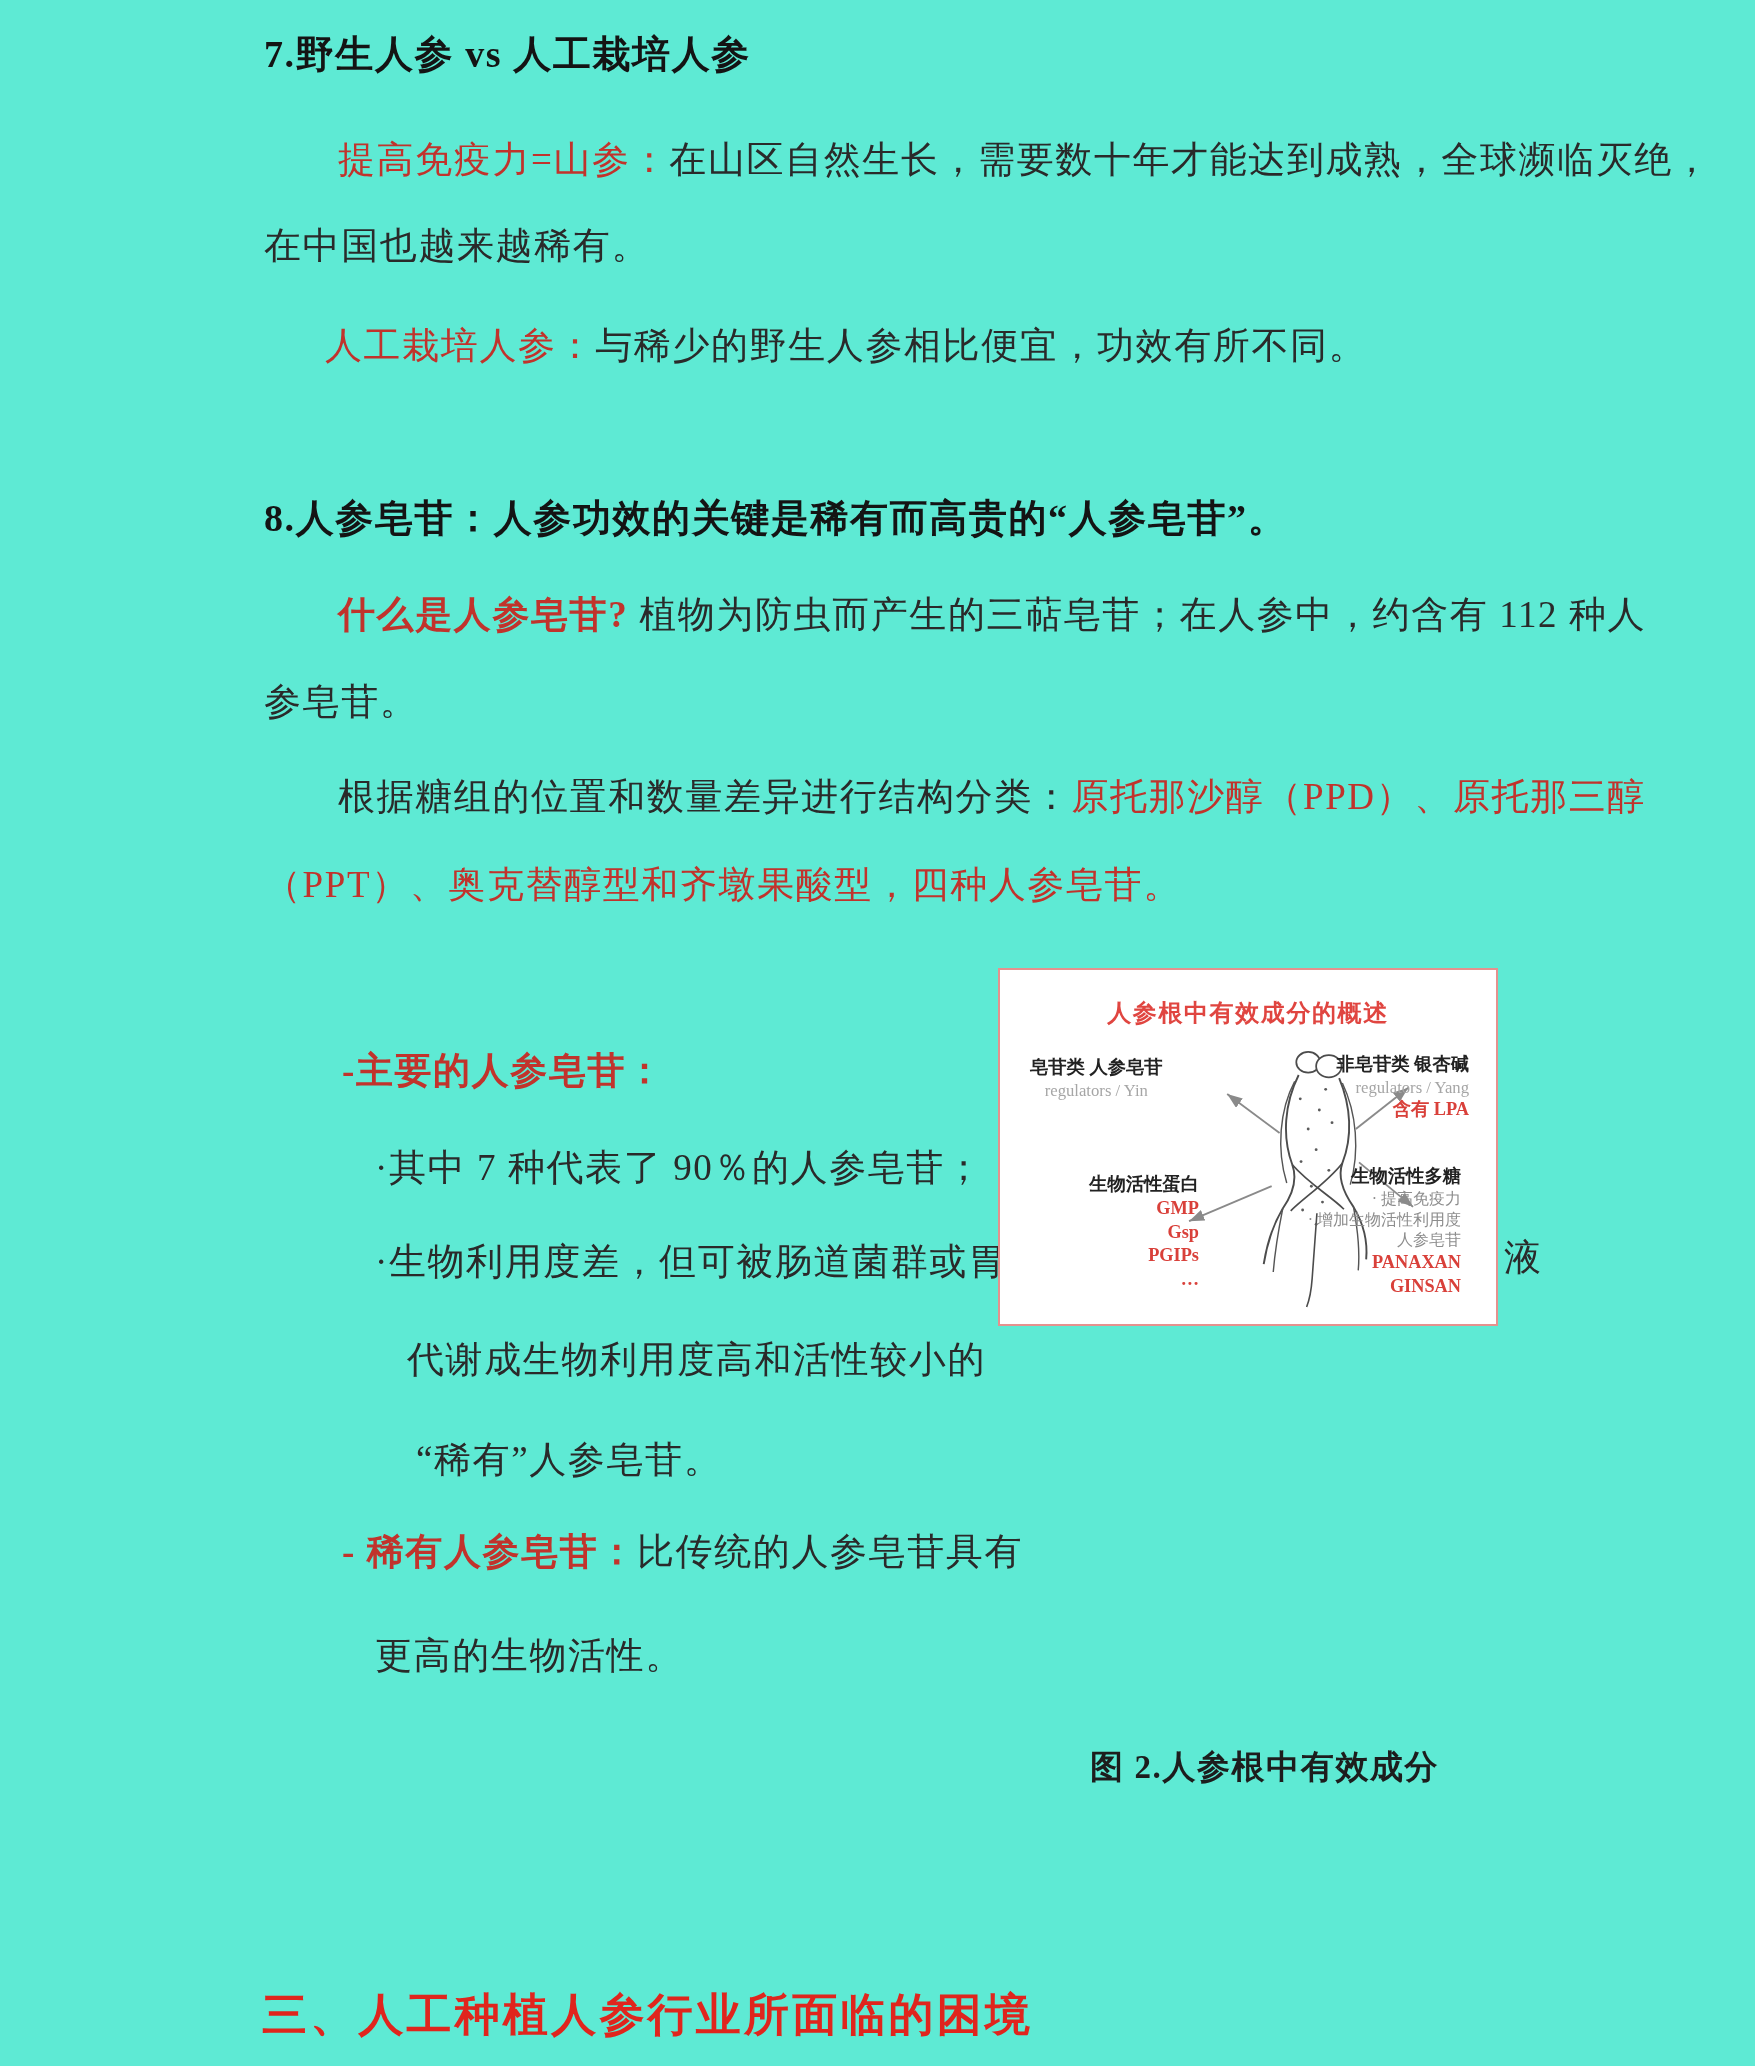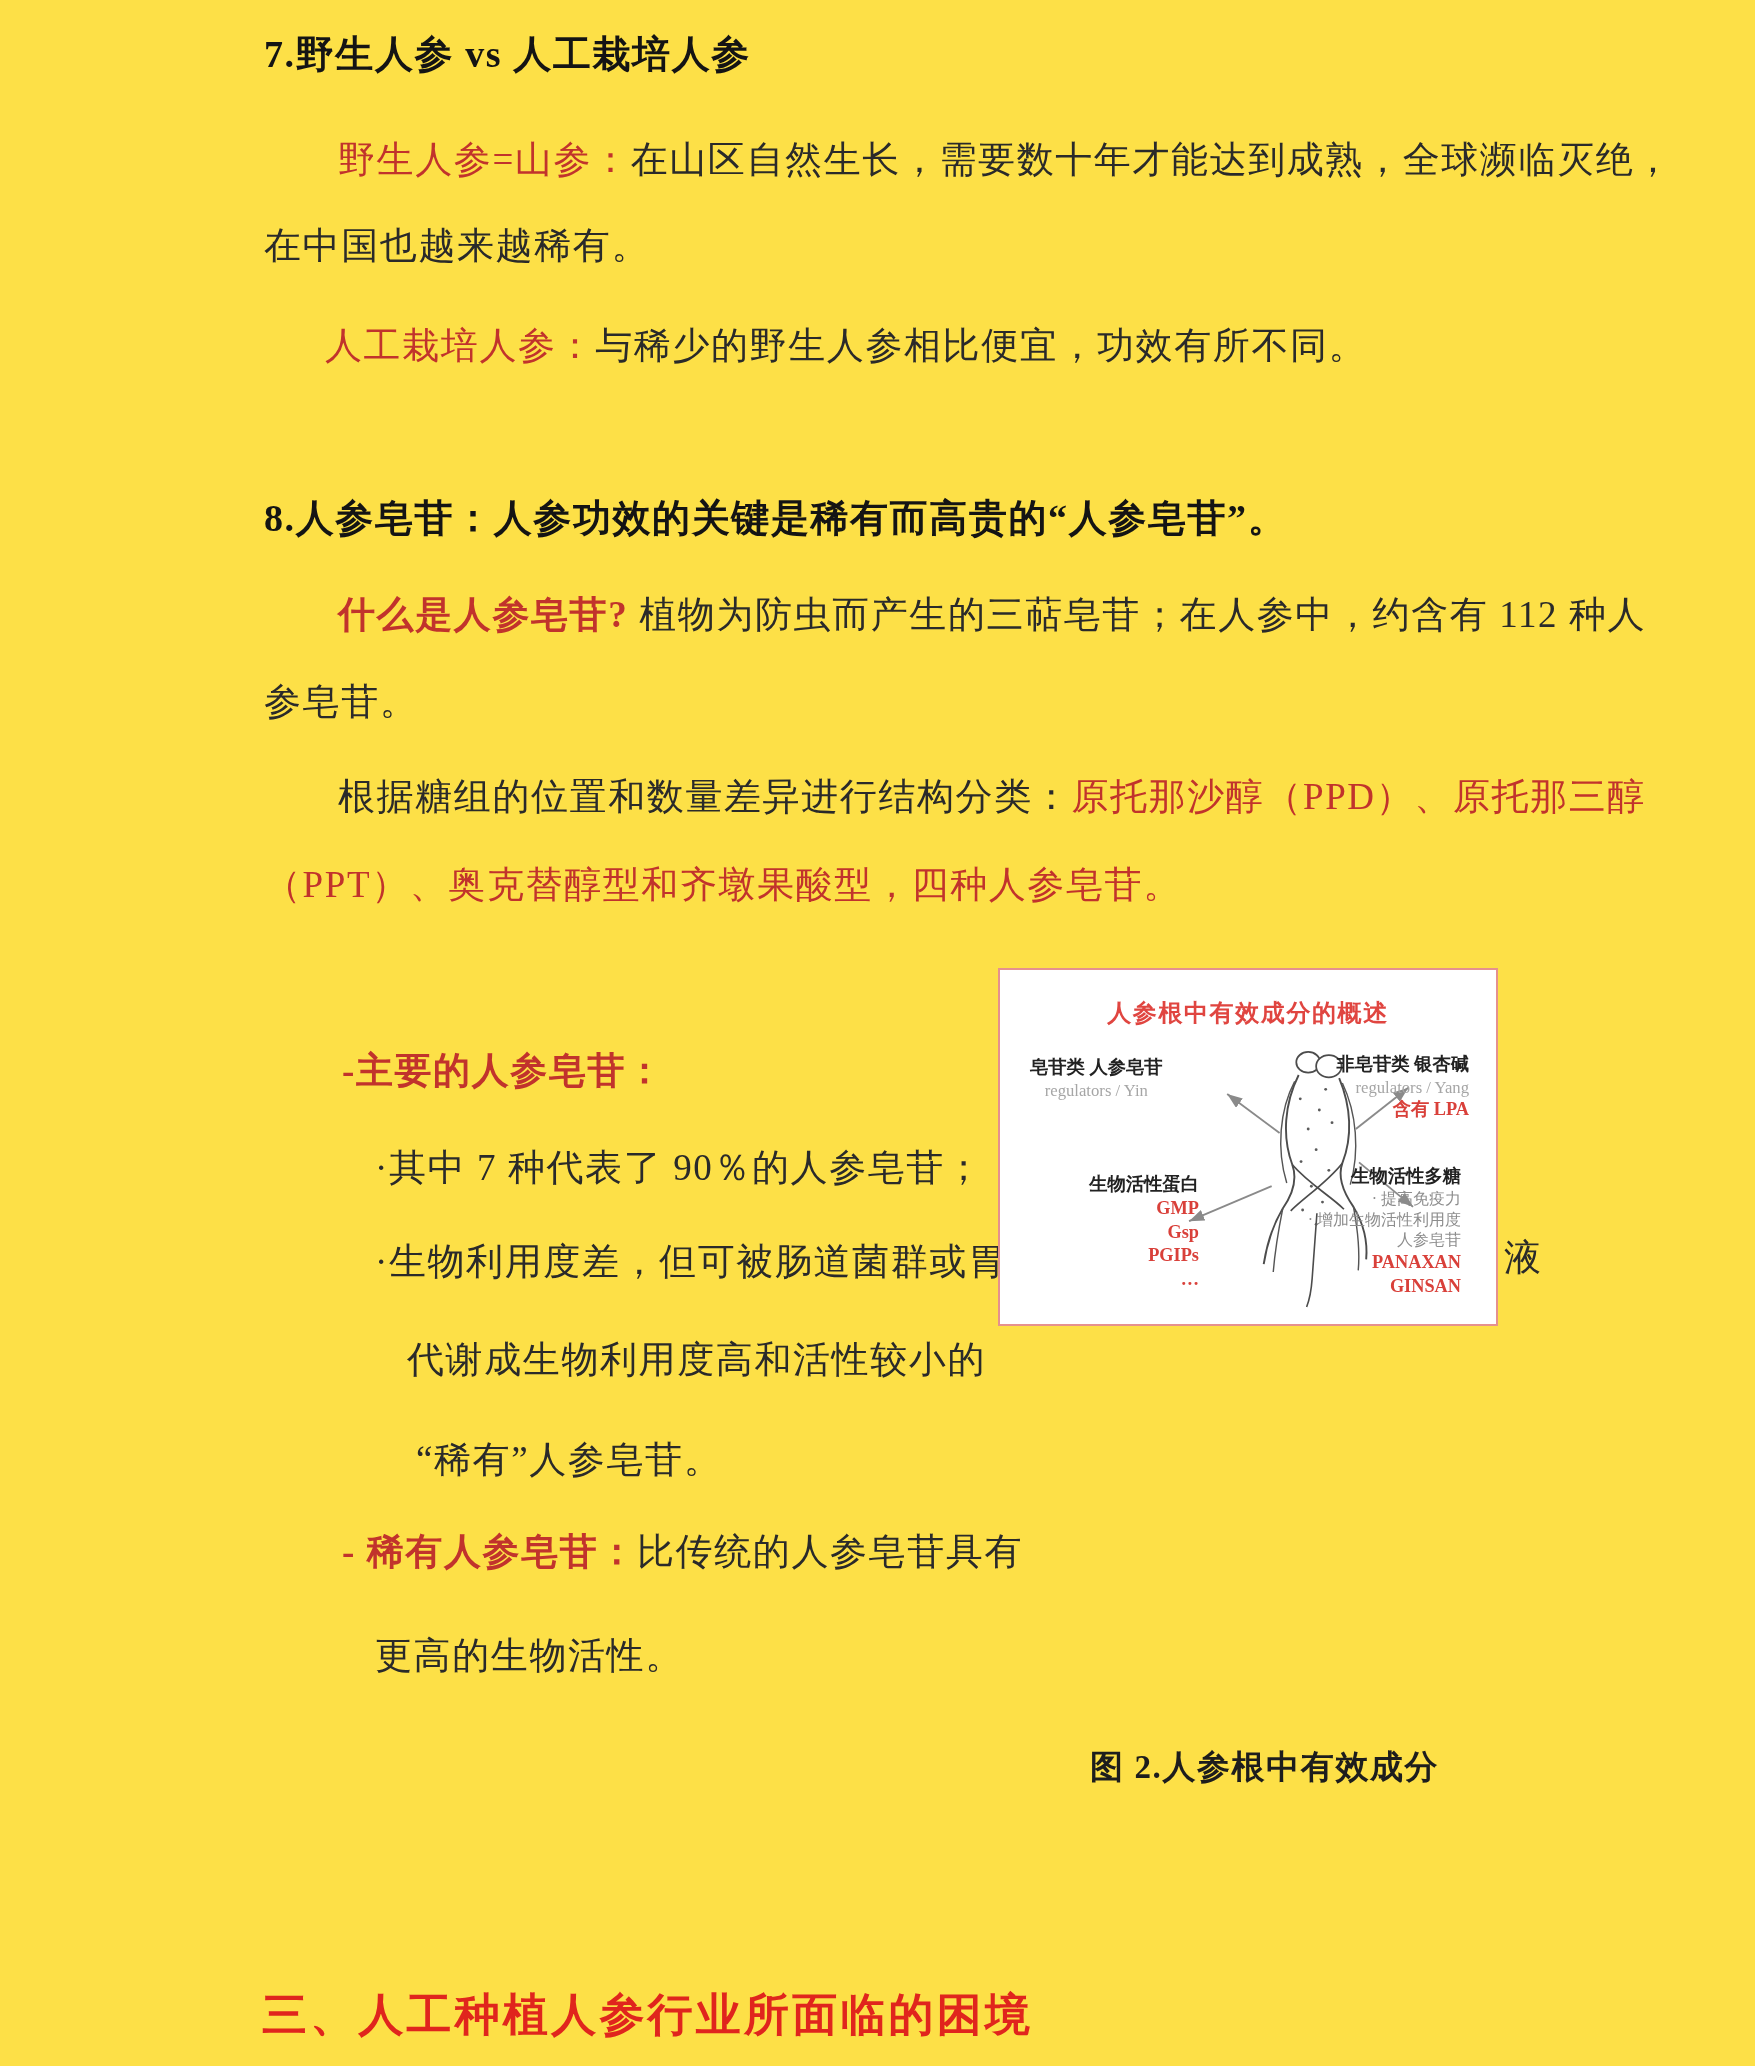--- a/index.html
+++ b/index.html
@@ -1,18 +1,18 @@
 <!DOCTYPE html>
 <html style="font-size:12.7px"><head>
 <meta charset="utf-8">
 <style>
   * { margin:0; padding:0; box-sizing:border-box; }
   html,body { background:#ffffff; }
   .page {
-    position:relative; width:1755px; height:2066px; background:#fde047;
+    position:relative; width:1755px; height:2066px; background:#5eead4;
     font-family:"Liberation Serif","DejaVu Serif",serif; color:#222; overflow:hidden;
   }
   .abs { position:absolute; white-space:nowrap; }
   .body-text { font-size:37px; letter-spacing:1.6px; color:#2a2a2a; }
   .red  { color:#c1332c; }
   .red-bold { color:#c1332c; font-weight:bold; }
   .heading { font-size:38px; font-weight:bold; color:#141414; letter-spacing:1.6px; }
   .big-red-heading { font-size:45px; font-weight:bold; color:#e0251d; letter-spacing:3.2px; }
   .caption { font-size:33px; font-weight:600; color:#1d1d1d; letter-spacing:1.6px;text-align:center; }
 
@@ -36,21 +36,21 @@
   .fig-svg { position:absolute; left:0; top:0; }
 </style>
 </head>
 <body>
 
 <div class="page">
 
   <div class="abs heading" style="left:264px; top:29px;">7.野生人参 vs 人工栽培人参</div>
 
   <div class="abs body-text" style="left:338px; top:135px;">
-    <span class="red">野生人参=山参：</span><span>在山区自然生长，需要数十年才能达到成熟，全球濒临灭绝，</span>
+    <span class="red">提高免疫力=山参：</span><span>在山区自然生长，需要数十年才能达到成熟，全球濒临灭绝，</span>
   </div>
   <div class="abs body-text" style="left:264px; top:221px;">在中国也越来越稀有。</div>
 
   <div class="abs body-text" style="left:325px; top:321px;text-align:right;">
     <span class="red">人工栽培人参：</span><span>与稀少的野生人参相比便宜，功效有所不同。</span>
   </div>
 
   <div class="abs heading" style="left:264px; top:493px;">8.人参皂苷：人参功效的关键是稀有而高贵的“人参皂苷”。</div>
 
   <div class="abs body-text" style="left:338px; top:590px;">

